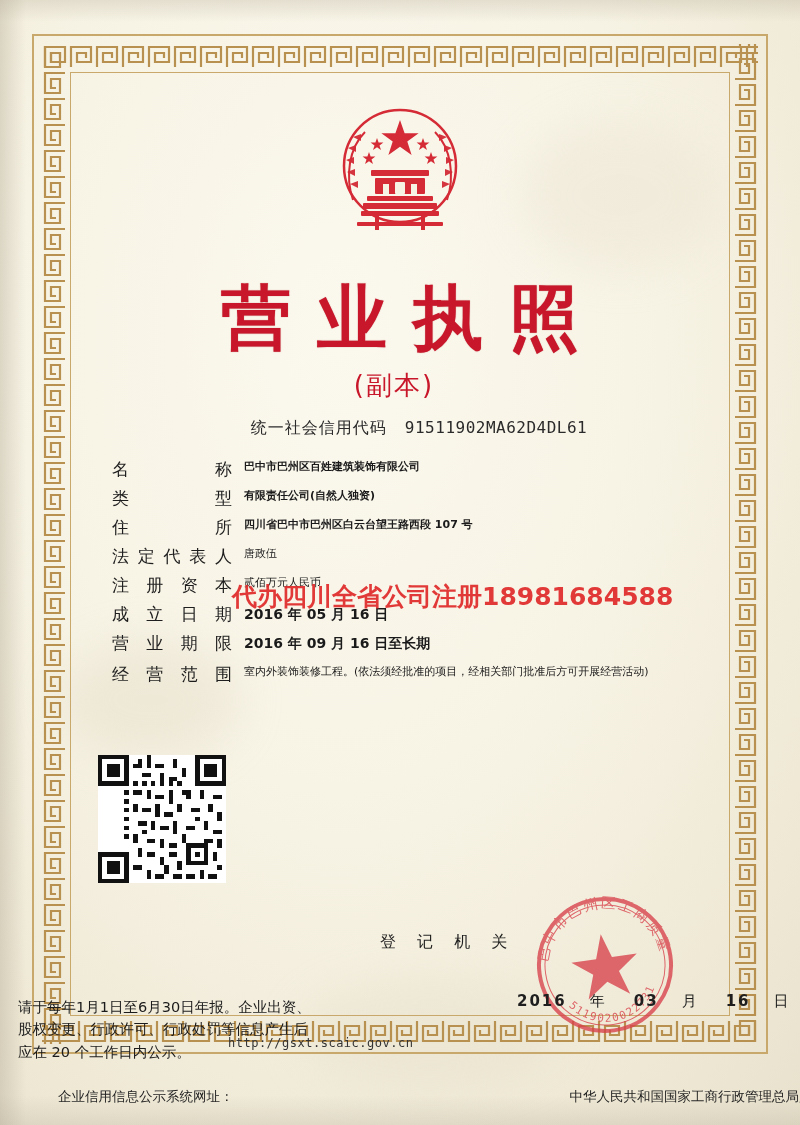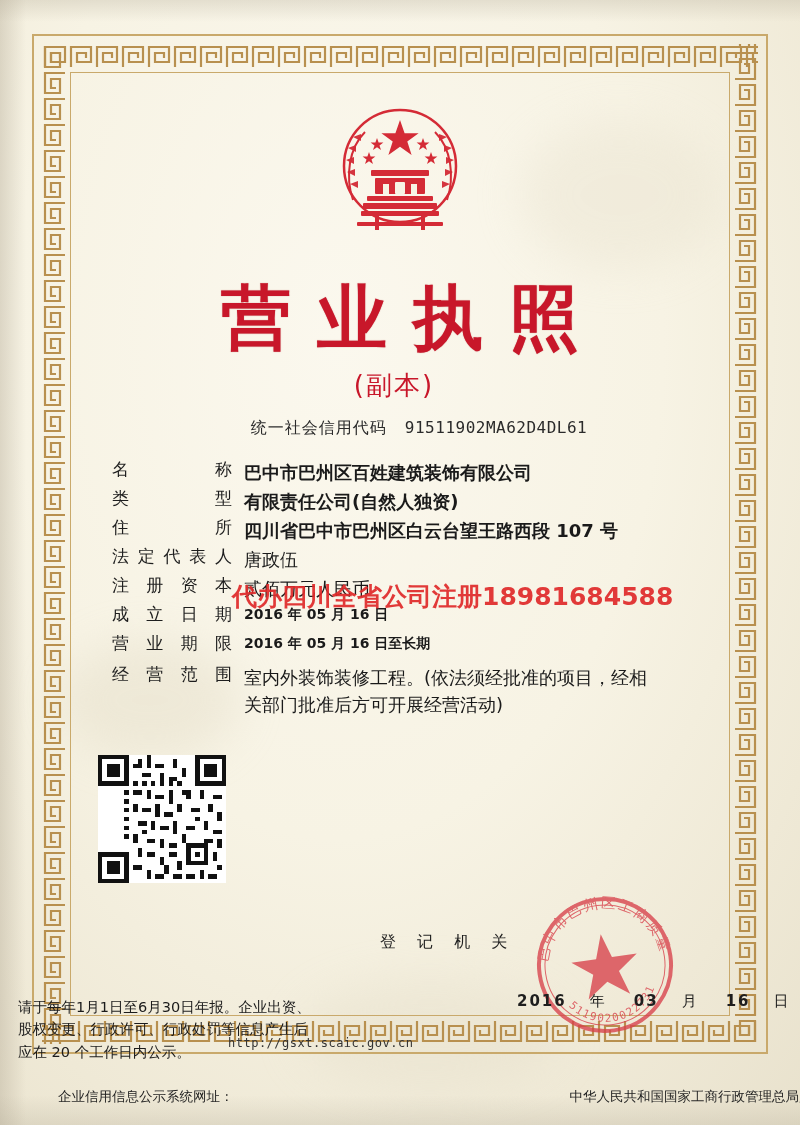--- a/index.html
+++ b/index.html
@@ -133,21 +133,21 @@
     color: #1e1e1e;
     display: flex;
     justify-content: space-between;
     padding-right: 12px;
     box-sizing: border-box;
     letter-spacing: 0;
     font-weight: 500;
   }
   .field-label span { display: inline-block; }
   .field-value {
-    font-size: 18px;
+    font-size: 11px;
     color: #1a1a1a;
     line-height: 1.5;
     padding-top: 1px;
     font-weight: bold;
   }
   .field-value.thin { font-weight: normal; }
   .value-sm { font-size: 14px; }
 
   
   .qr {
@@ -397,21 +397,21 @@
       <div class="field-value value-sm">2016 年 05 月 16 日</div>
     </div>
 
     <div class="field-row">
       <div class="field-label">
         <span>营</span>
         <span>业</span>
         <span>期</span>
         <span>限</span>
       </div>
-      <div class="field-value value-sm">2016 年 05 月 16 日至长期</div>
+      <div class="field-value value-sm">2016 年 09 月 16 日至长期</div>
     </div>
 
     <div class="field-row" style="margin-top:2px;">
       <div class="field-label">
         <span>经</span>
         <span>营</span>
         <span>范</span>
         <span>围</span>
       </div>
       <div class="field-value thin" style="width:412px;">室内外装饰装修工程。(依法须经批准的项目，经相关部门批准后方可开展经营活动)</div>

